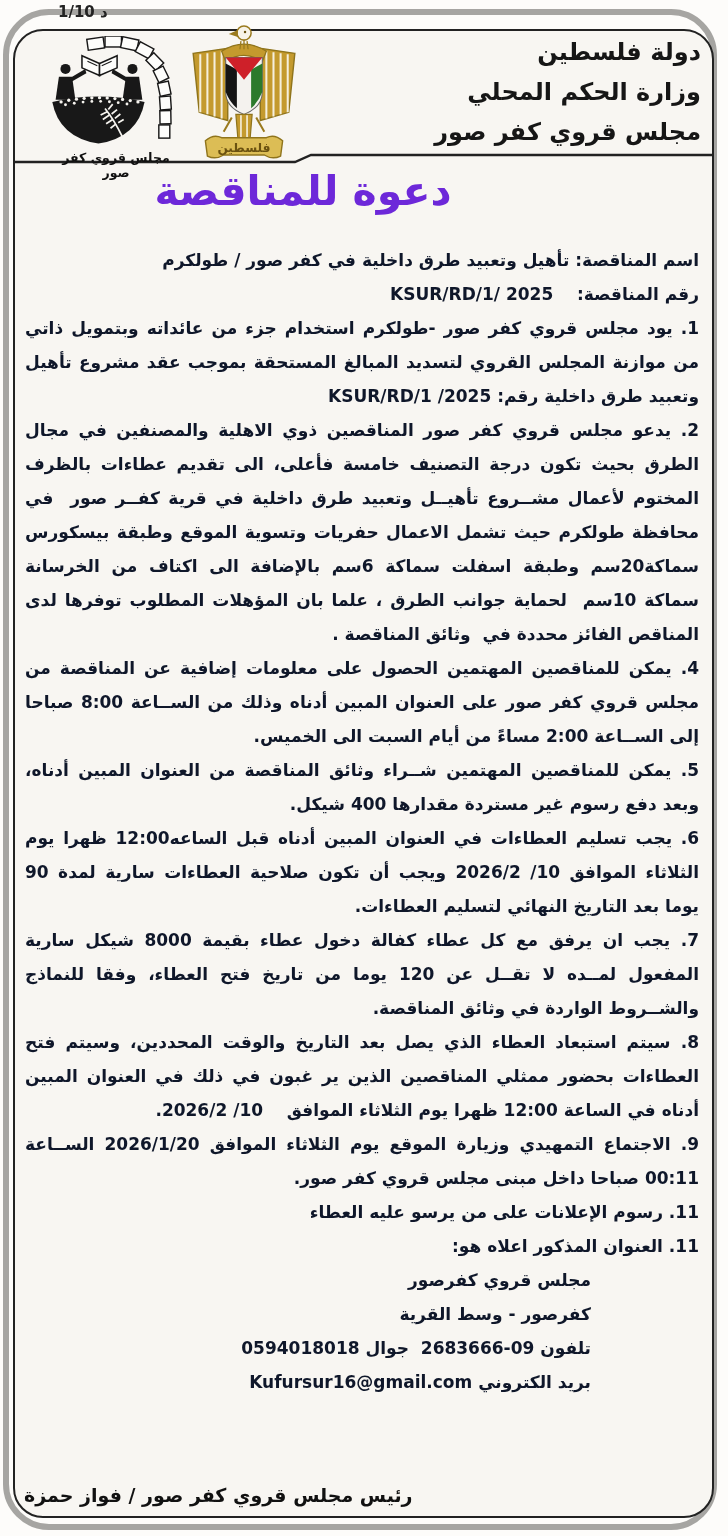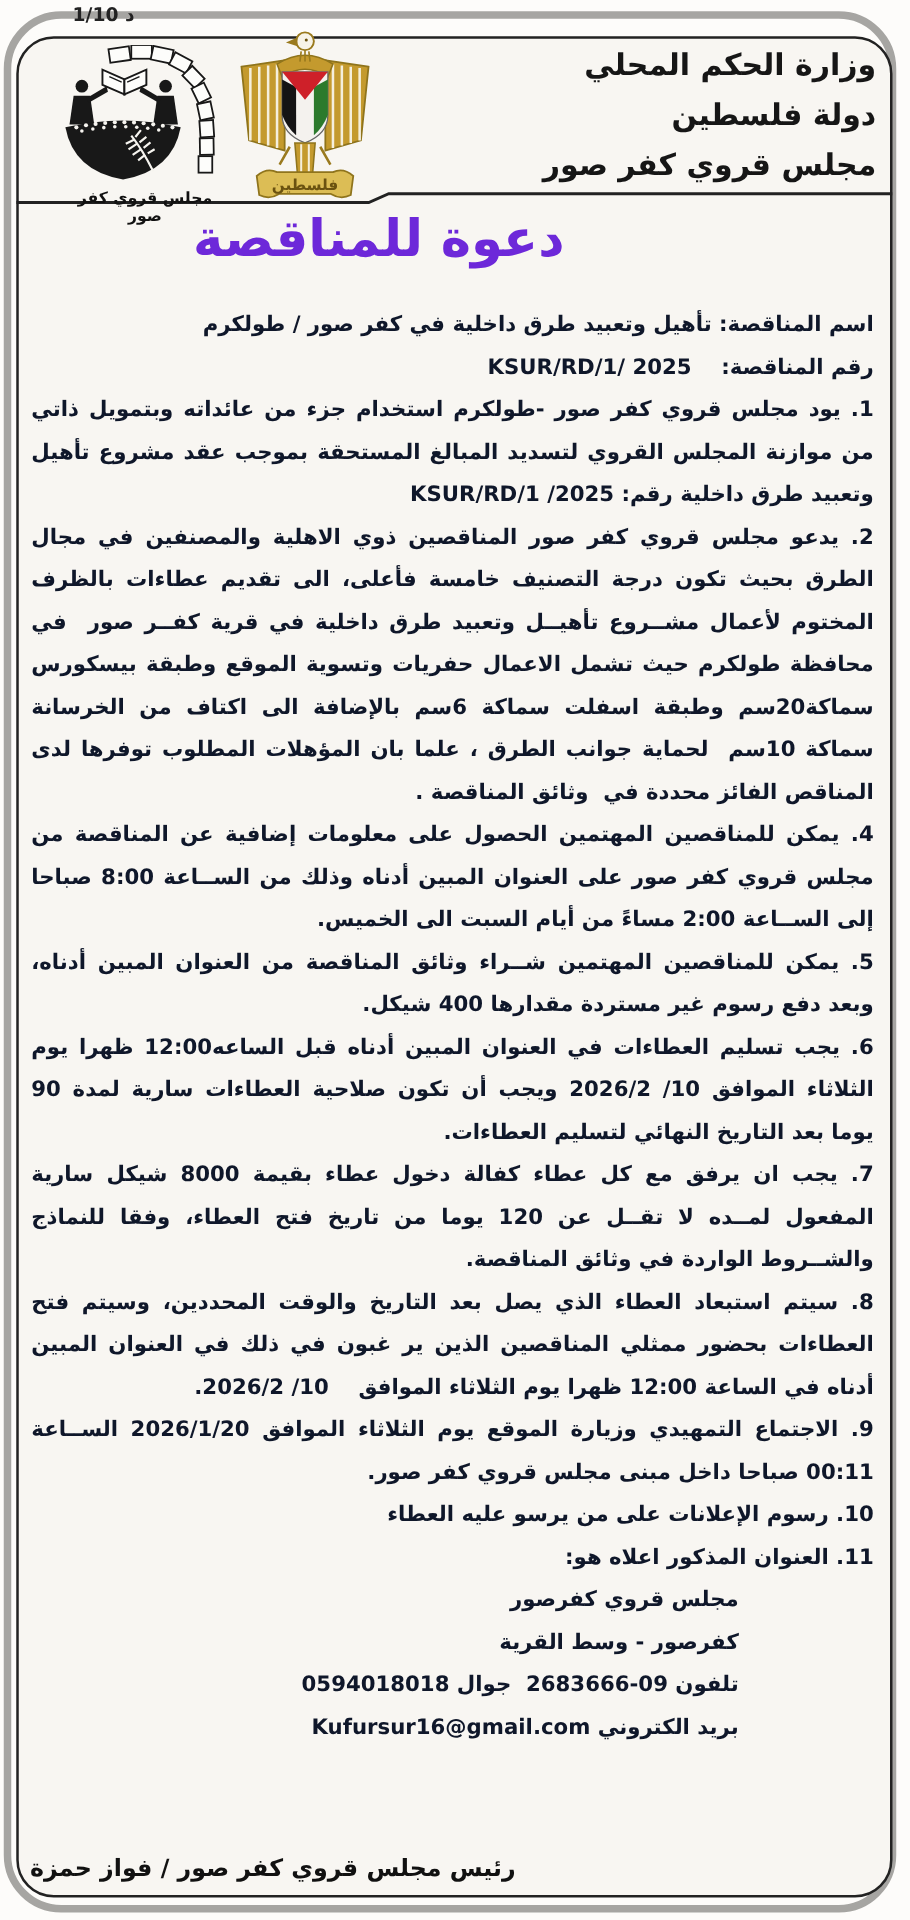--- a/index.html
+++ b/index.html
@@ -152,22 +152,22 @@
         <path d="M48,95 L40,109 M72,95 L80,109" stroke="#9a7a1e" stroke-width="2" fill="none"></path>
       </g>
       <g>
         <path d="M22,118 Q30,111 38,115 L82,115 Q90,111 98,118 L96,133 Q88,137 80,132 L40,132 Q32,137 24,133 Z" fill="#dcbd55" stroke="#8f741c" stroke-width="1.4"></path>
         <text x="60" y="129" text-anchor="middle" font-size="12" font-weight="bold" fill="#6b5210">فلسطين</text>
       </g>
     </svg>
   </div>
 
   <div class="header-text">
+    <div>دولة فلسطين</div>
     <div>وزارة الحكم المحلي</div>
-    <div>دولة فلسطين</div>
     <div>مجلس قروي كفر صور</div>
   </div>
 
   <svg class="divider" width="701" height="18">
     <path d="M0,13 H282 L298,6 H701" stroke="#222" stroke-width="2.4" fill="none"></path>
   </svg>
 
   <h1 class="ad-title">دعوة للمناقصة</h1>
 
   <div class="body-text">
@@ -175,21 +175,21 @@
     <div class="intro-line">رقم المناقصة: &nbsp;&nbsp; KSUR/RD/1/ 2025</div>
 
     <p class="clause">1. يود مجلس قروي كفر صور -طولكرم استخدام جزء من عائداته وبتمويل ذاتي من موازنة المجلس القروي لتسديد المبالغ المستحقة بموجب عقد مشروع تأهيل وتعبيد طرق داخلية رقم: KSUR/RD/1 /2025</p>
     <p class="clause">2. يدعو مجلس قروي كفر صور المناقصين ذوي الاهلية والمصنفين في مجال الطرق بحيث تكون درجة التصنيف خامسة فأعلى، الى تقديم عطاءات بالظرف المختوم لأعمال مشــروع تأهيــل وتعبيد طرق داخلية في قرية كفــر صور &nbsp;في محافظة طولكرم حيث تشمل الاعمال حفريات وتسوية الموقع وطبقة بيسكورس سماكة20سم وطبقة اسفلت سماكة 6سم بالإضافة الى اكتاف من الخرسانة سماكة 10سم &nbsp;لحماية جوانب الطرق ، علما بان المؤهلات المطلوب توفرها لدى المناقص الفائز محددة في &nbsp;وثائق المناقصة .</p>
     <p class="clause">4. يمكن للمناقصين المهتمين الحصول على معلومات إضافية عن المناقصة من مجلس قروي كفر صور على العنوان المبين أدناه وذلك من الســاعة 8:00 صباحا إلى الســاعة 2:00 مساءً من أيام السبت الى الخميس.</p>
     <p class="clause">5. يمكن للمناقصين المهتمين شــراء وثائق المناقصة من العنوان المبين أدناه، وبعد دفع رسوم غير مستردة مقدارها 400 شيكل.</p>
     <p class="clause">6. يجب تسليم العطاءات في العنوان المبين أدناه قبل الساعه12:00 ظهرا يوم الثلاثاء الموافق 10/ 2026/2 ويجب أن تكون صلاحية العطاءات سارية لمدة 90 يوما بعد التاريخ النهائي لتسليم العطاءات.</p>
     <p class="clause">7. يجب ان يرفق مع كل عطاء كفالة دخول عطاء بقيمة 8000 شيكل سارية المفعول لمــده لا تقــل عن 120 يوما من تاريخ فتح العطاء، وفقا للنماذج والشــروط الواردة في وثائق المناقصة.</p>
     <p class="clause">8. سيتم استبعاد العطاء الذي يصل بعد التاريخ والوقت المحددين، وسيتم فتح العطاءات بحضور ممثلي المناقصين الذين ير غبون في ذلك في العنوان المبين أدناه في الساعة 12:00 ظهرا يوم الثلاثاء الموافق &nbsp;&nbsp;&nbsp;10/ 2026/2.</p>
     <p class="clause">9. الاجتماع التمهيدي وزيارة الموقع يوم الثلاثاء الموافق 2026/1/20 الســاعة 00:11 صباحا داخل مبنى مجلس قروي كفر صور.</p>
-    <p class="clause">10. رسوم الإعلانات على من يرسو عليه العطاء</p>
+    <p class="clause">11. رسوم الإعلانات على من يرسو عليه العطاء</p>
     <p class="clause">11. العنوان المذكور اعلاه هو:</p>
 
     <div class="address-block">
       <div class="address-line">مجلس قروي كفرصور</div>
       <div class="address-line">كفرصور - وسط القرية</div>
       <div class="address-line">تلفون 09-2683666 &nbsp;جوال 0594018018</div>
       <div class="address-line">بريد الكتروني Kufursur16@gmail.com</div>
     </div>
   </div>
 

